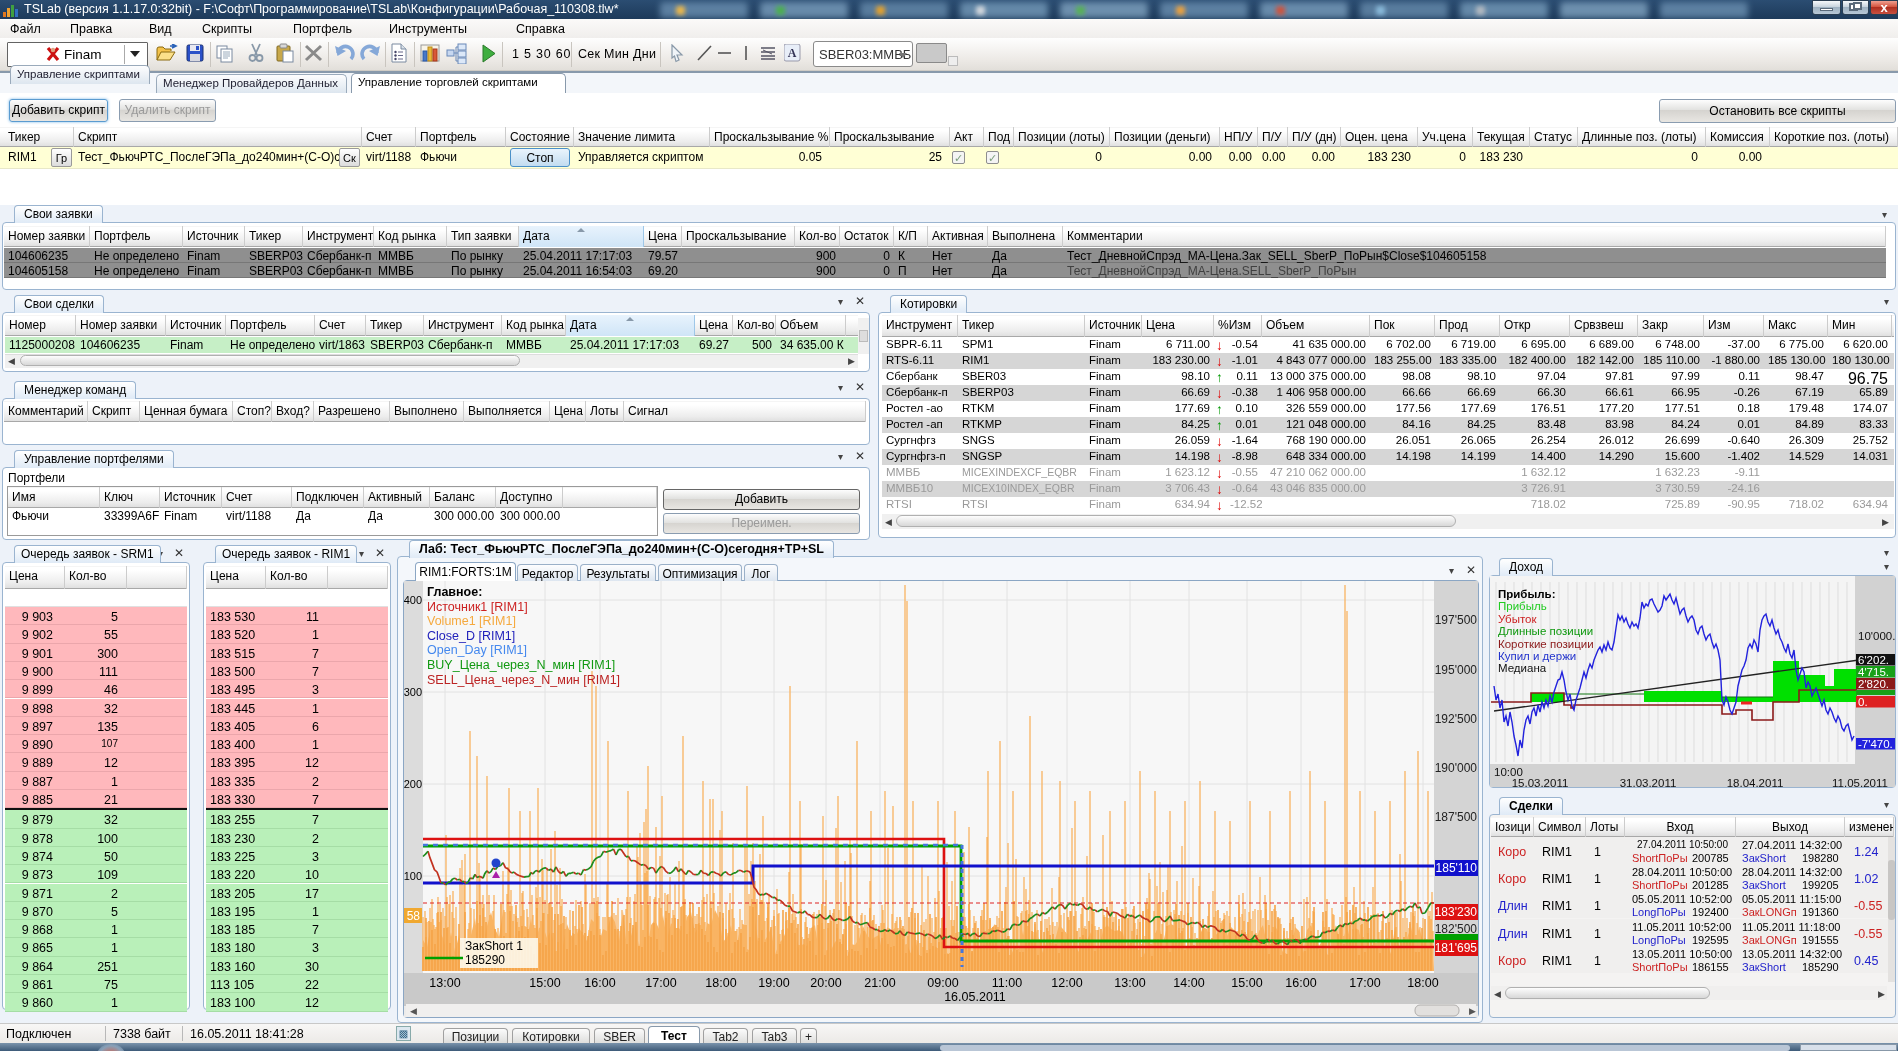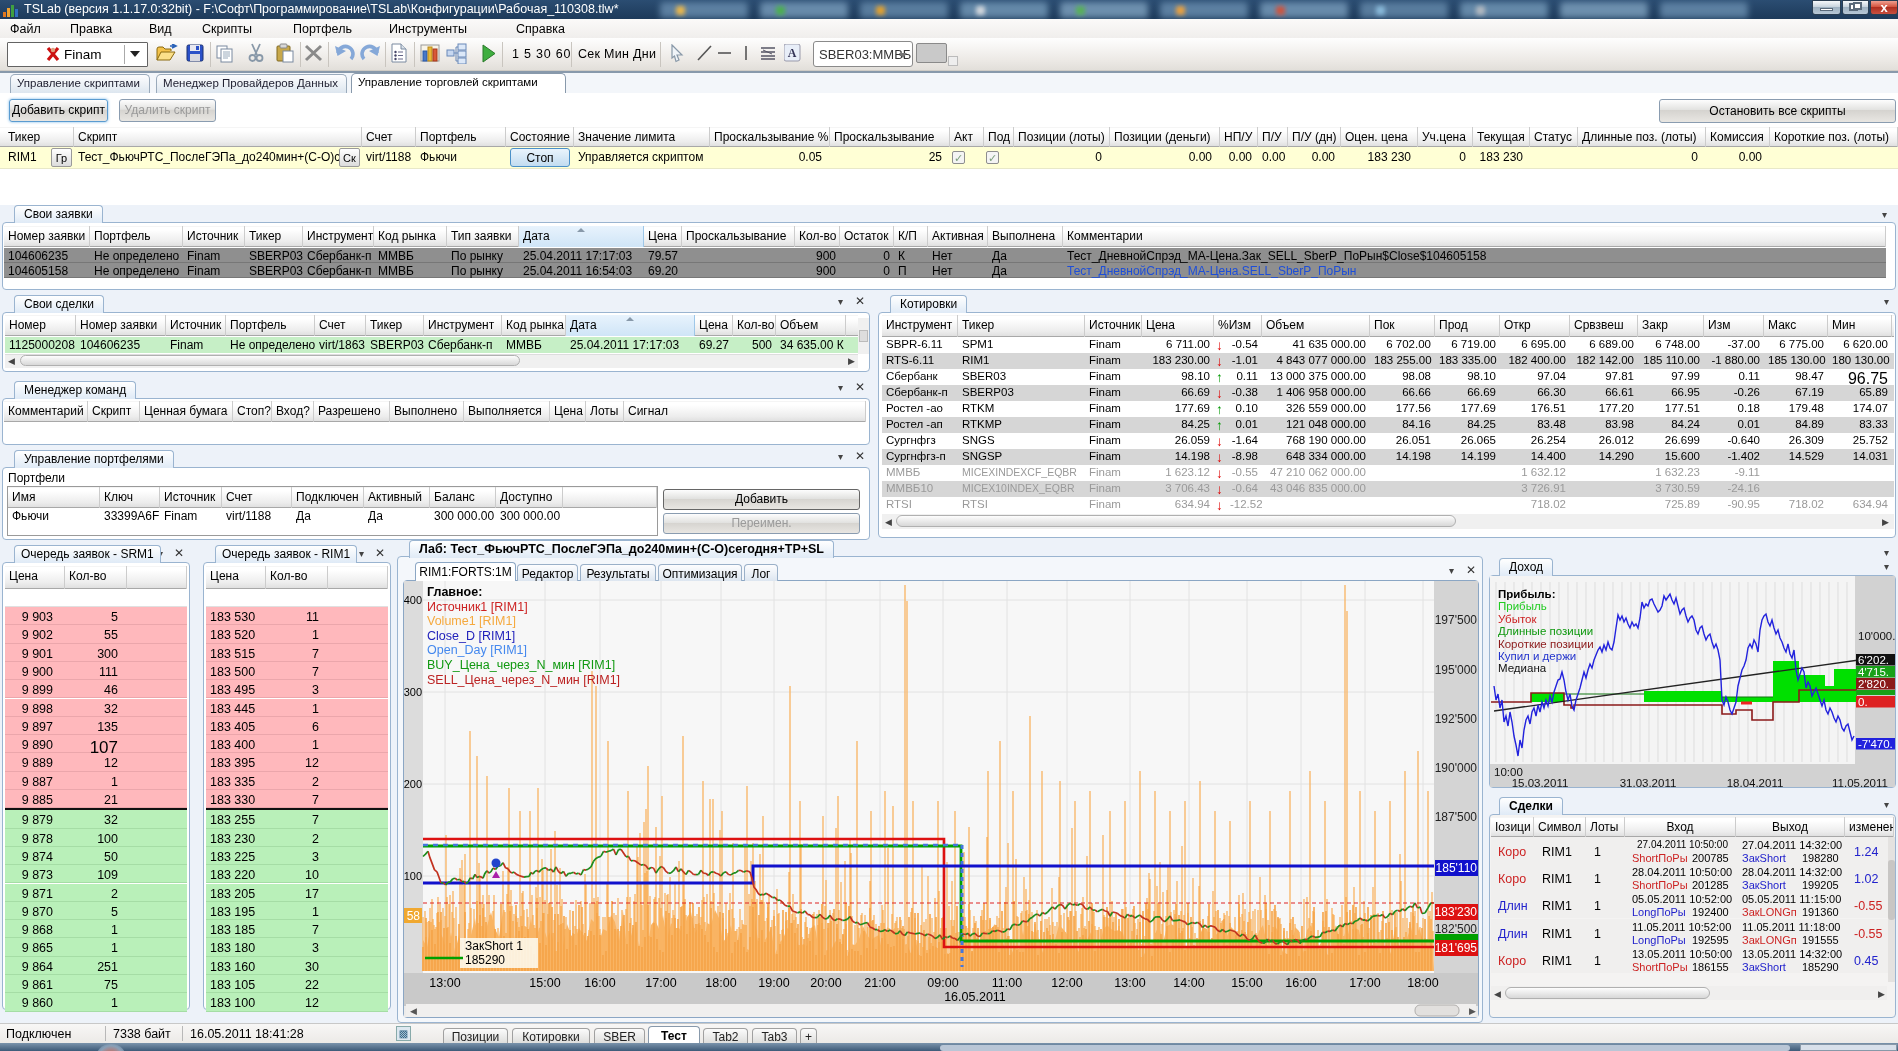--- a/index.html
+++ b/index.html
@@ -161,21 +161,21 @@
 <svg class="a" style="left:784px;top:44px" width="17" height="18">
     <rect x="0" y="0" width="16" height="17" rx="2" fill="#e8eef8" stroke="#99a"></rect>
     <text x="8" y="13" font-size="12" font-weight="bold" text-anchor="middle" fill="#335" font-family="Liberation Serif">A</text>
   </svg>
 <div class="a" style="left:813px;top:41px;width:100px;height:26px;border:1.5px solid #8a8a8a;border-radius:3px;background:#fff"></div>
 <div class="a" style="left:819px;top:47px;font-size:13px;color:#333">SBER03:ММВБ</div>
 <div class="a" style="left:899px;top:53px;width:0;height:0;border-left:4px solid transparent;border-right:4px solid transparent;border-top:5px solid #777"></div>
 <div class="a" style="left:916px;top:43px;width:31px;height:20px;border:1px solid #8a8a8a;background:#c9c9c9;border-radius:2px"></div>
 <div class="a" style="left:948px;top:56px;width:10px;height:10px;border:1px solid #bbb;background:#eee"></div>
 <div class="a" style="left:0;top:71px;width:1898px;height:22px;background:#f3f6fa;border-top:2px solid #8899ab"></div>
-<div class="a" style="left:10px;top:74px;width:140px;height:19px;background:linear-gradient(#fdfdfe,#dde6ef);border:1px solid #9aaabb;border-bottom:none;border-radius:5px 5px 0 0;padding:2px 6px;font-size:11.5px;color:#223;white-space:nowrap;overflow:hidden">Управление скриптами</div>
+<div class="a" style="left:10px;top:65px;width:140px;height:19px;background:linear-gradient(#fdfdfe,#dde6ef);border:1px solid #9aaabb;border-bottom:none;border-radius:5px 5px 0 0;padding:2px 6px;font-size:11.5px;color:#223;white-space:nowrap;overflow:hidden">Управление скриптами</div>
 <div class="a" style="left:156px;top:74px;width:191px;height:19px;background:linear-gradient(#fdfdfe,#dde6ef);border:1px solid #9aaabb;border-bottom:none;border-radius:5px 5px 0 0;padding:2px 6px;font-size:11.5px;color:#223;white-space:nowrap;overflow:hidden">Менеджер Провайдеров Данных</div>
 <div class="a" style="left:351px;top:73px;width:215px;height:20px;background:#fff;border:1px solid #8899ab;border-bottom:none;border-radius:5px 5px 0 0;padding:2px 6px;font-size:11.5px;white-space:nowrap;overflow:hidden">Управление торговлей скриптами</div>
 <div class="a" style="left:0;top:93px;width:1898px;height:112px;background:#fff"></div>
 <div class="tbtn" style="left:9px;top:99px;width:99px;height:23px;border:1px solid #5a9bd0;box-shadow:0 0 3px #7ab8e8;line-height:21px">Добавить скрипт</div>
 <div class="tbtn" style="left:119px;top:99px;width:97px;height:23px;color:#9a9a9a;line-height:21px">Удалить скрипт</div>
 <div class="tbtn" style="left:1659px;top:99px;width:237px;height:24px;line-height:22px">Остановить все скрипты</div>
 <div class="hdr" style="left:0px;top:127px;width:1898px;height:20px"></div>
 <div class="hc" style="left:4px;top:127px;width:70px;height:20px;font-size:12.0px">Тикер</div>
 <div class="hc" style="left:74px;top:127px;width:288px;height:20px;font-size:12.0px">Скрипт</div>
 <div class="hc" style="left:362px;top:127px;width:54px;height:20px;font-size:12.0px">Счет</div>
@@ -268,21 +268,21 @@
 <div class="cell" style="left:374px;top:263px;width:73px;height:15px;color:#000;font-size:12.0px">ММВБ</div>
 <div class="cell" style="left:447px;top:263px;width:72px;height:15px;color:#000;font-size:12.0px">По рынку</div>
 <div class="cell" style="left:519px;top:263px;width:125px;height:15px;color:#000;font-size:12.0px">25.04.2011 16:54:03</div>
 <div class="cell" style="left:644px;top:263px;width:38px;height:15px;color:#000;font-size:12.0px">69.20</div>
 <div class="cell" style="left:682px;top:263px;width:113px;height:15px;color:#000;font-size:12.0px"></div>
 <div class="cell rt" style="left:795px;top:263px;width:45px;height:15px;color:#000;font-size:12.0px">900</div>
 <div class="cell rt" style="left:840px;top:263px;width:54px;height:15px;color:#000;font-size:12.0px">0</div>
 <div class="cell" style="left:894px;top:263px;width:34px;height:15px;color:#000;font-size:12.0px">П</div>
 <div class="cell" style="left:928px;top:263px;width:60px;height:15px;color:#000;font-size:12.0px">Нет</div>
 <div class="cell" style="left:988px;top:263px;width:75px;height:15px;color:#000;font-size:12.0px">Да</div>
-<div class="cell" style="left:1063px;top:263px;width:823px;height:15px;color:#1d4ed8;font-size:12.0px">Тест_ДневнойСпрэд_МА-Цена.SELL_SberP_ПоРын</div>
+<div class="cell" style="left:1063px;top:263px;width:823px;height:15px;color:#404040;font-size:12.0px">Тест_ДневнойСпрэд_МА-Цена.SELL_SberP_ПоРын</div>
 <div class="pnl" style="left:2px;top:312px;width:868px;height:60px"></div>
 <div class="ptab" style="left:14px;top:295px">Свои сделки</div>
 <div class="pc" style="left:838px;top:297px">▾</div>
 <div class="pc" style="left:855px;top:296px;font-size:12px;color:#333">✕</div>
 <div class="hdr" style="left:5px;top:315px;width:853px;height:21px"></div>
 <div class="hc" style="left:5px;top:315px;width:71px;height:21px;font-size:12.0px">Номер</div>
 <div class="hc" style="left:76px;top:315px;width:90px;height:21px;font-size:12.0px">Номер заявки</div>
 <div class="hc" style="left:166px;top:315px;width:60px;height:21px;font-size:12.0px">Источник</div>
 <div class="hc" style="left:226px;top:315px;width:89px;height:21px;font-size:12.0px">Портфель</div>
 <div class="hc" style="left:315px;top:315px;width:51px;height:21px;font-size:12.0px">Счет</div>
@@ -579,21 +579,21 @@
 <div class="cell rt" style="left:5px;top:682.2px;width:52px;font-size:12.5px">9 899</div>
 <div class="cell rt" style="left:67px;top:682.2px;width:55px;font-size:12.5px">46</div>
 <div class="a" style="left:5px;top:698.5px;width:182px;height:18.3px;background:#ffb8bc;border-bottom:1px solid #eba6ab"></div>
 <div class="cell rt" style="left:5px;top:700.5px;width:52px;font-size:12.5px">9 898</div>
 <div class="cell rt" style="left:67px;top:700.5px;width:55px;font-size:12.5px">32</div>
 <div class="a" style="left:5px;top:716.8px;width:182px;height:18.3px;background:#ffb8bc;border-bottom:1px solid #eba6ab"></div>
 <div class="cell rt" style="left:5px;top:718.8px;width:52px;font-size:12.5px">9 897</div>
 <div class="cell rt" style="left:67px;top:718.8px;width:55px;font-size:12.5px">135</div>
 <div class="a" style="left:5px;top:735.1px;width:182px;height:18.3px;background:#ffb8bc;border-bottom:1px solid #eba6ab"></div>
 <div class="cell rt" style="left:5px;top:737.1px;width:52px;font-size:12.5px">9 890</div>
-<div class="cell rt" style="left:67px;top:737.1px;width:55px;font-size:17px">107</div>
+<div class="cell rt" style="left:67px;top:737.1px;width:55px;font-size:10px">107</div>
 <div class="a" style="left:5px;top:753.4px;width:182px;height:18.3px;background:#ffb8bc;border-bottom:1px solid #eba6ab"></div>
 <div class="cell rt" style="left:5px;top:755.4px;width:52px;font-size:12.5px">9 889</div>
 <div class="cell rt" style="left:67px;top:755.4px;width:55px;font-size:12.5px">12</div>
 <div class="a" style="left:5px;top:771.7px;width:182px;height:18.3px;background:#ffb8bc;border-bottom:1px solid #eba6ab"></div>
 <div class="cell rt" style="left:5px;top:773.7px;width:52px;font-size:12.5px">9 887</div>
 <div class="cell rt" style="left:67px;top:773.7px;width:55px;font-size:12.5px">1</div>
 <div class="a" style="left:5px;top:790.0px;width:182px;height:18.3px;background:#ffb8bc;border-bottom:1px solid #eba6ab"></div>
 <div class="cell rt" style="left:5px;top:792.0px;width:52px;font-size:12.5px">9 885</div>
 <div class="cell rt" style="left:67px;top:792.0px;width:55px;font-size:12.5px">21</div>
 <div class="a" style="left:5px;top:808.3px;width:182px;height:2px;background:#111"></div>
@@ -694,21 +694,21 @@
 <div class="a" style="left:206px;top:920.1px;width:182px;height:18.3px;background:#b9f0b9;border-bottom:1px solid #a5dda5"></div>
 <div class="cell rt" style="left:206px;top:922.1px;width:52px;font-size:12.5px">183 185</div>
 <div class="cell rt" style="left:268px;top:922.1px;width:55px;font-size:12.5px">7</div>
 <div class="a" style="left:206px;top:938.4px;width:182px;height:18.3px;background:#b9f0b9;border-bottom:1px solid #a5dda5"></div>
 <div class="cell rt" style="left:206px;top:940.4px;width:52px;font-size:12.5px">183 180</div>
 <div class="cell rt" style="left:268px;top:940.4px;width:55px;font-size:12.5px">3</div>
 <div class="a" style="left:206px;top:956.7px;width:182px;height:18.3px;background:#b9f0b9;border-bottom:1px solid #a5dda5"></div>
 <div class="cell rt" style="left:206px;top:958.7px;width:52px;font-size:12.5px">183 160</div>
 <div class="cell rt" style="left:268px;top:958.7px;width:55px;font-size:12.5px">30</div>
 <div class="a" style="left:206px;top:975.0px;width:182px;height:18.3px;background:#b9f0b9;border-bottom:1px solid #a5dda5"></div>
-<div class="cell rt" style="left:206px;top:977.0px;width:52px;font-size:12.5px">183 105</div>
+<div class="cell rt" style="left:206px;top:977.0px;width:52px;font-size:12.5px">113 105</div>
 <div class="cell rt" style="left:268px;top:977.0px;width:55px;font-size:12.5px">22</div>
 <div class="a" style="left:206px;top:993.3px;width:182px;height:18.3px;background:#b9f0b9;border-bottom:1px solid #a5dda5"></div>
 <div class="cell rt" style="left:206px;top:995.3px;width:52px;font-size:12.5px">183 100</div>
 <div class="cell rt" style="left:268px;top:995.3px;width:55px;font-size:12.5px">12</div>
 <div class="pnl" style="left:397px;top:556px;width:1086px;height:467px;background:#f4f7fb"></div>
 <div class="ptab" style="left:409px;top:540px;font-weight:bold;font-size:12.5px">Лаб: Тест_ФьючРТС_ПослеГЭПа_до240мин+(С-О)сегодня+TP+SL</div>
 <div class="pnl" style="left:403px;top:580px;width:1076px;height:438px;border-color:#8ba6c4"></div>
 <div class="pc" style="left:1449px;top:566px">▾</div>
 <div class="pc" style="left:1466px;top:565px;font-size:12px;color:#333">✕</div>
 <div class="a" style="left:415px;top:562px;width:101px;height:19px;background:#fff;border:1px solid #8ba6c4;border-bottom:none;border-radius:4px 4px 0 0;text-align:center;padding-top:2px;font-size:12px;z-index:7">RIM1:FORTS:1M</div>

